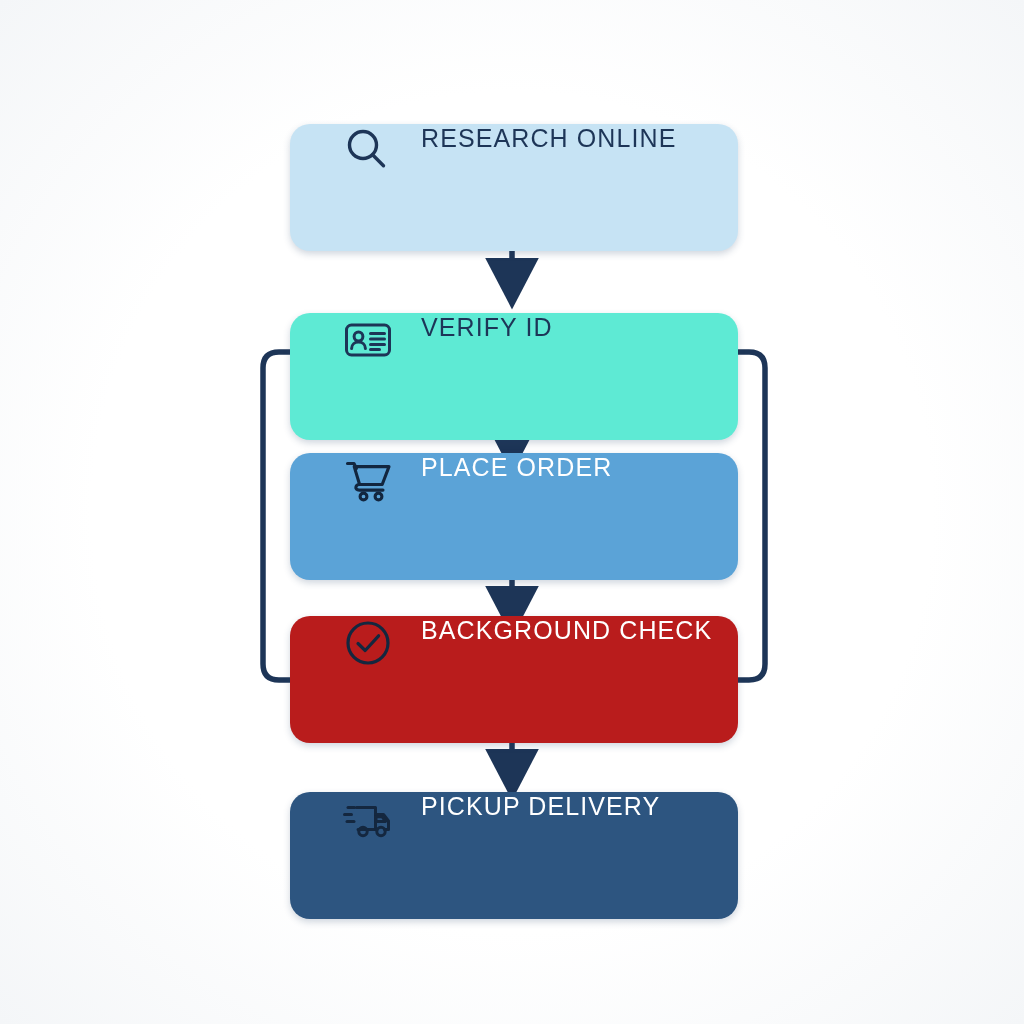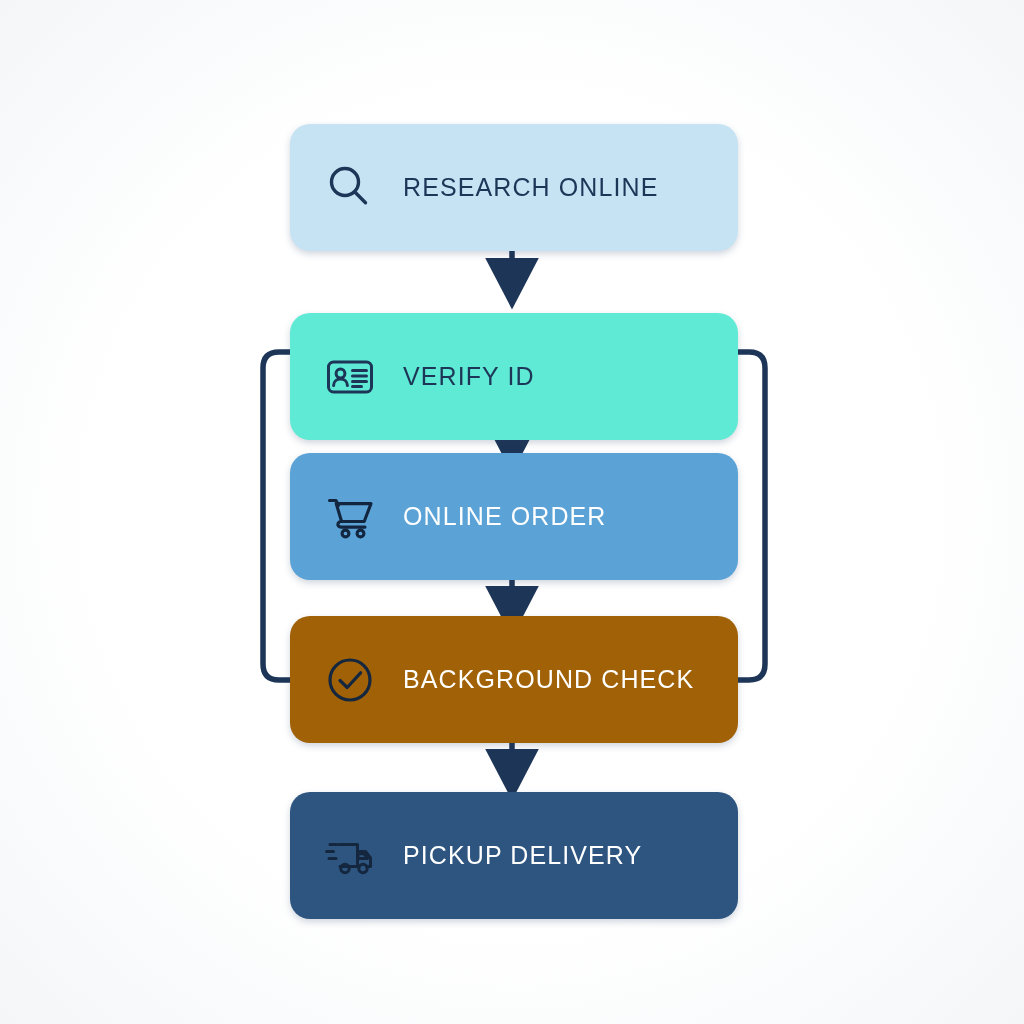--- a/index.html
+++ b/index.html
@@ -44,23 +44,22 @@
     overflow: visible;
   }
 
   .node {
     position: absolute;
     left: 290px;
     width: 448px;
     height: 127px;
     border-radius: 20px;
     display: flex;
-    align-items: center;
     box-sizing: border-box;
-    padding-left: 33px;
+    padding-left: 51px;
     box-shadow: 0 3px 7px rgba(40, 70, 105, 0.22);
   }
 
   .node .node-icon {
     width: 54px;
     height: 54px;
     flex: 0 0 54px;
     display: flex;
     align-items: center;
     justify-content: center;
@@ -140,24 +139,24 @@
     <div class="node" id="node-2" style="background:#5ba3d7;">
       <span class="node-icon">
         <svg viewBox="0 0 52 52" fill="none" stroke="#12263f" stroke-width="3.1" stroke-linecap="round" stroke-linejoin="round">
           <path d="M5.5 9.5h6.5l2.4 5"></path>
           <path d="M12.2 12.6 L47 12.6 L40.2 30.5 L17.6 30.5 Z"></path>
           <path d="M17.6 30.5 c-4.2 0 -5.6 5.6 -0.4 5.6 H41"></path>
           <circle cx="21.5" cy="42.5" r="3.4"></circle>
           <circle cx="36.5" cy="42.5" r="3.4"></circle>
         </svg>
       </span>
-      <span class="node-label" style="color:#ffffff;">ONLINE ORDER</span>
+      <span class="node-label" style="color:#ffffff;">PLACE ORDER</span>
     </div>
 
-    <div class="node" id="node-3" style="background:#a16207;">
+    <div class="node" id="node-3" style="background:#b91c1c;">
       <span class="node-icon">
         <svg viewBox="0 0 52 52" fill="none" stroke="#14273f" stroke-width="3.2" stroke-linecap="round" stroke-linejoin="round">
           <circle cx="26" cy="26" r="20"></circle>
           <path d="M16 26.5 L23.2 33.5 L36.6 18.8"></path>
         </svg>
       </span>
       <span class="node-label" style="color:#ffffff;">BACKGROUND CHECK</span>
     </div>
 
     <div class="node" id="node-4" style="background:#2d5580;">

